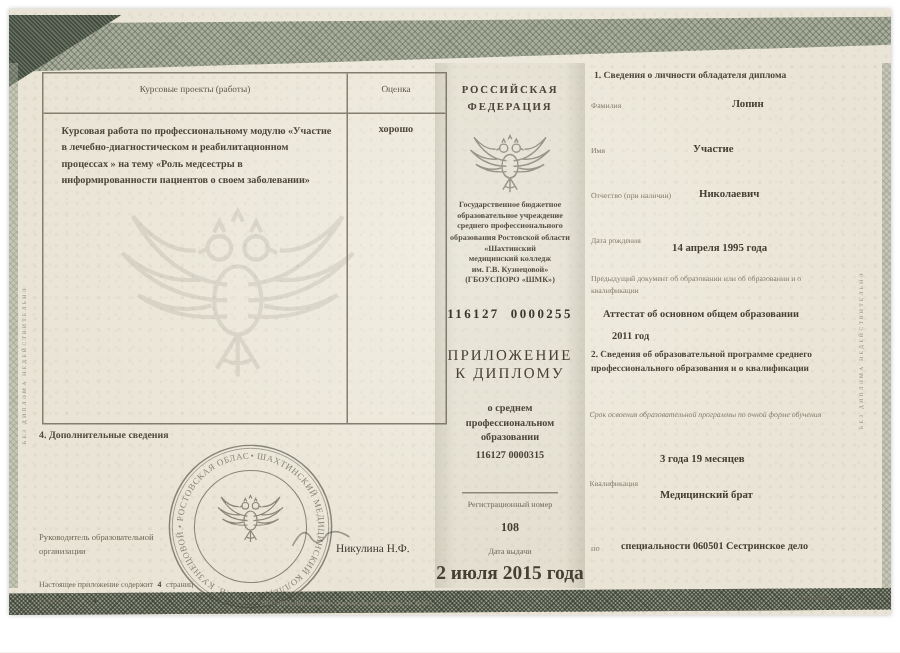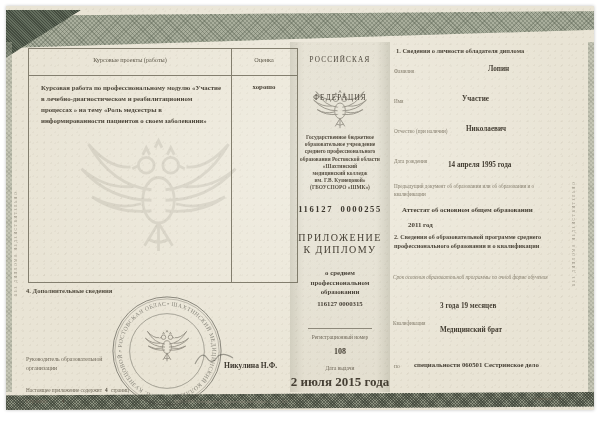--- a/index.html
+++ b/index.html
@@ -56,36 +56,36 @@
     font-size:6.2px;color:#5d5749;}
   .work{position:absolute;left:12px;top:34px;width:180px;
     font-size:6.8px;font-weight:bold;line-height:1.6;color:#4c463a;}
   .grade{position:absolute;left:202px;top:34px;width:66px;text-align:center;
     font-size:6.8px;font-weight:bold;color:#4c463a;}
   .wm-eagle{position:absolute;left:42px;top:62px;width:175px;height:168px;opacity:.10;}
 
   .sec4{position:absolute;left:20px;top:281px;font-size:6.6px;font-weight:bold;color:#514b3e;}
   .head-label{position:absolute;left:20px;top:349px;width:120px;
     font-size:5.8px;line-height:1.5;color:#6e6758;white-space:pre-line;}
-  .sign{position:absolute;left:218px;top:355px;font-size:7.6px;font-weight:bold;color:#3e3930;}
+  .sign{position:absolute;left:218px;top:355px;font-size:7.6px;font-weight:normal;color:#3e3930;}
   .seal{position:absolute;left:102px;top:286px;width:118px;height:118px;opacity:.6;}
   .scribble{position:absolute;left:186px;top:340px;width:44px;height:26px;opacity:.45;}
   .pages-note{position:absolute;left:20px;top:381px;font-size:5.3px;color:#6e6758;}
   .pages-note b{color:#4c463a;margin:0 3px;}
   .page-line-l{position:absolute;left:20px;top:392px;font-size:5.3px;color:#6e6758;}
   .page-line-l b{margin-left:14px;color:#4c463a;}
   .fine-print{position:absolute;left:150px;top:393px;width:132px;text-align:right;
     font-size:4px;color:#8d8778;}
 
   
   .spine{position:absolute;left:284px;top:36px;width:100px;height:350px;
     background:linear-gradient(90deg, rgba(110,112,92,.20), rgba(110,112,92,.05) 14%,
       rgba(110,112,92,.05) 86%, rgba(110,112,92,.22));}
   .spine > div{position:absolute;left:0;right:0;text-align:center;}
-  .country{font-size:7.2px;font-weight:normal;letter-spacing:1.2px;color:#4a443a;}
+  .country{font-size:7.2px;font-weight:bold;letter-spacing:1.2px;color:#4a443a;}
   .spine-eagle{position:absolute;left:20px;top:40px;width:60px;height:54px;opacity:.45;}
   .inst{top:92px;font-size:5.4px;font-weight:bold;line-height:1.33;color:#564f42;white-space:pre-line;}
   .serial{top:162px;font-size:8.6px;font-weight:bold;letter-spacing:1.6px;color:#3c372e;white-space:pre;}
   .doc-title{font-size:10px;font-weight:normal;letter-spacing:1.4px;color:#453f34;}
   .doc-sub{top:226px;font-size:6.8px;font-weight:bold;line-height:1.4;color:#4a443a;white-space:pre-line;}
   .doc-num{top:258px;font-size:6.8px;font-weight:bold;color:#4a443a;}
   .spine-rule{top:286px;}
   .spine-rule div{width:64px;margin:0 auto;border-top:1px solid #8d887a;}
   .reg-label{top:292px;font-size:5.4px;color:#6e6758;}
   .reg-num{top:305px;font-size:8px;font-weight:bold;color:#453f34;}
@@ -176,21 +176,21 @@
   <div class="pages-note">
     <span>Настоящее приложение содержит</span><b>4</b><span>страниц</span>
   </div>
   <div class="page-line-l">
     <span>Страница</span><b>4</b>
   </div>
   <div class="fine-print">ООО «НПФ Центрфинбум» «Киржачская типография» Зак. № 023</div>
 
   <div class="spine">
     <div class="country" style="top:14px;">РОССИЙСКАЯ</div>
-    <div class="country" style="top:25px;margin-top:27px;">ФЕДЕРАЦИЯ</div>
+    <div class="country" style="top:25px;">ФЕДЕРАЦИЯ</div>
     <svg class="spine-eagle" viewBox="0 0 100 90">
         <use href="#eagle"></use>
       </svg>
     <div class="inst">Государственное бюджетное
 образовательное учреждение
 среднего профессионального
 образования Ростовской области
 «Шахтинский
 медицинский колледж
 им. Г.В. Кузнецовой»

